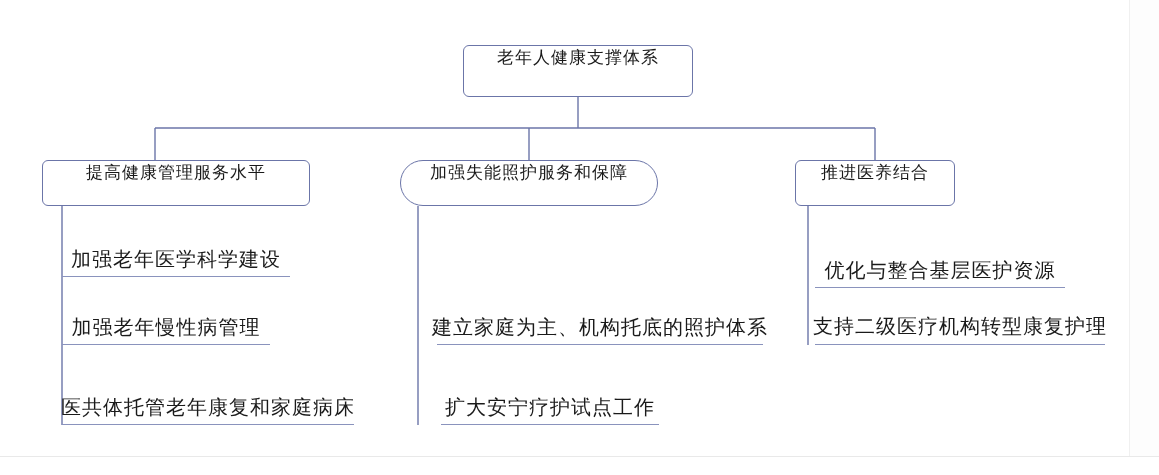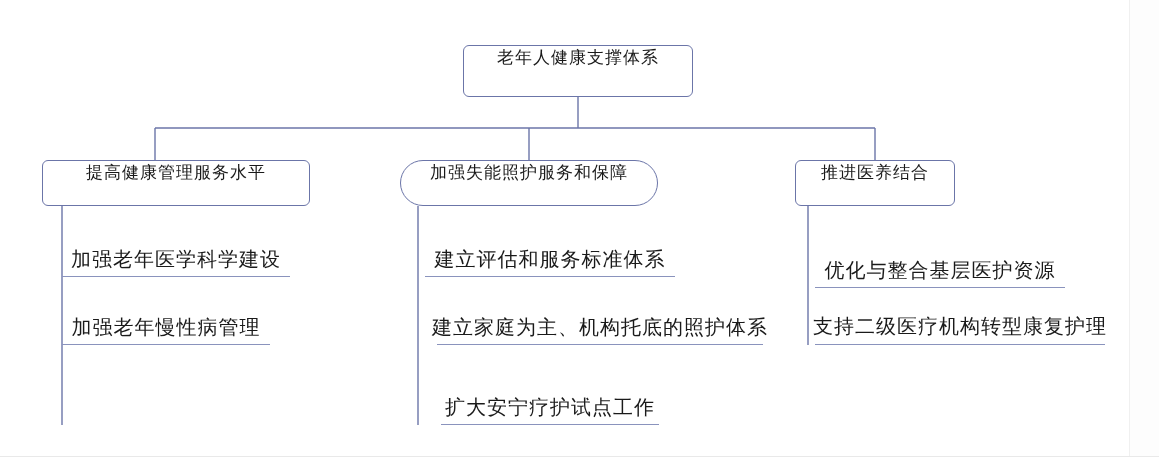--- a/index.html
+++ b/index.html
@@ -100,26 +100,26 @@
 
   <div class="node" style="left:42px; top:160px; width:268px; height:46px;">
     <span>提高健康管理服务水平</span>
   </div>
   <div class="leaf" style="left:62px; top:243px; width:228px; height:34px;">
     <span>加强老年医学科学建设</span>
   </div>
   <div class="leaf" style="left:62px; top:311px; width:208px; height:34px;">
     <span>加强老年慢性病管理</span>
   </div>
+  <div class="leaf" style="left:62px; top:391px; width:292px; height:34px;">
+    <span>医共体托管老年康复和家庭病床</span>
+  </div>
 
   <div class="node" style="left:400px; top:160px; width:258px; height:46px;border-radius:23px;">
     <span>加强失能照护服务和保障</span>
-  </div>
-  <div class="leaf" style="left:425px; top:243px; width:250px; height:34px;">
-    <span>建立评估和服务标准体系</span>
   </div>
   <div class="leaf" style="left:437px; top:311px; width:326px; height:34px;">
     <span>建立家庭为主、机构托底的照护体系</span>
   </div>
   <div class="leaf" style="left:441px; top:391px; width:218px; height:34px;">
     <span>扩大安宁疗护试点工作</span>
   </div>
 
   <div class="node" style="left:795px; top:160px; width:160px; height:46px;">
     <span>推进医养结合</span>

